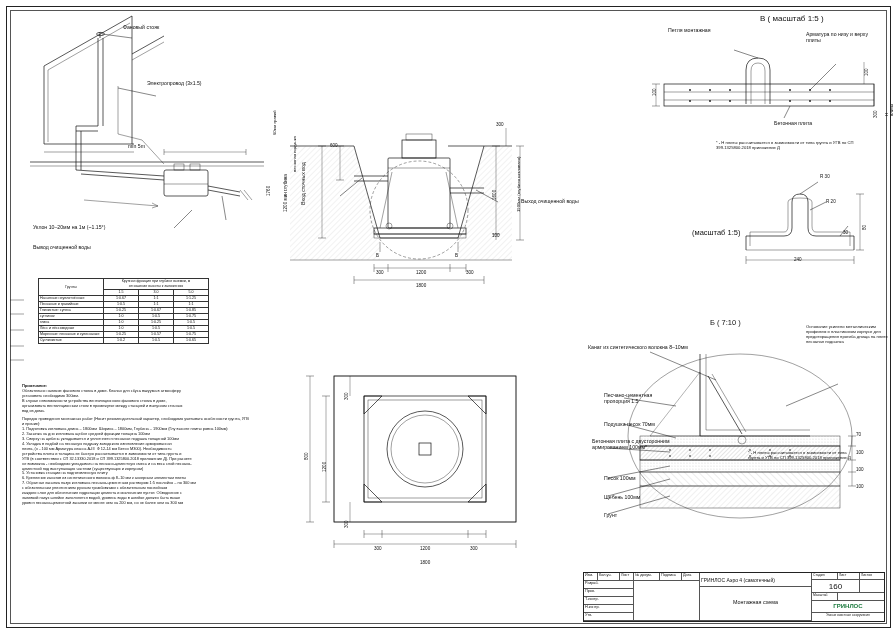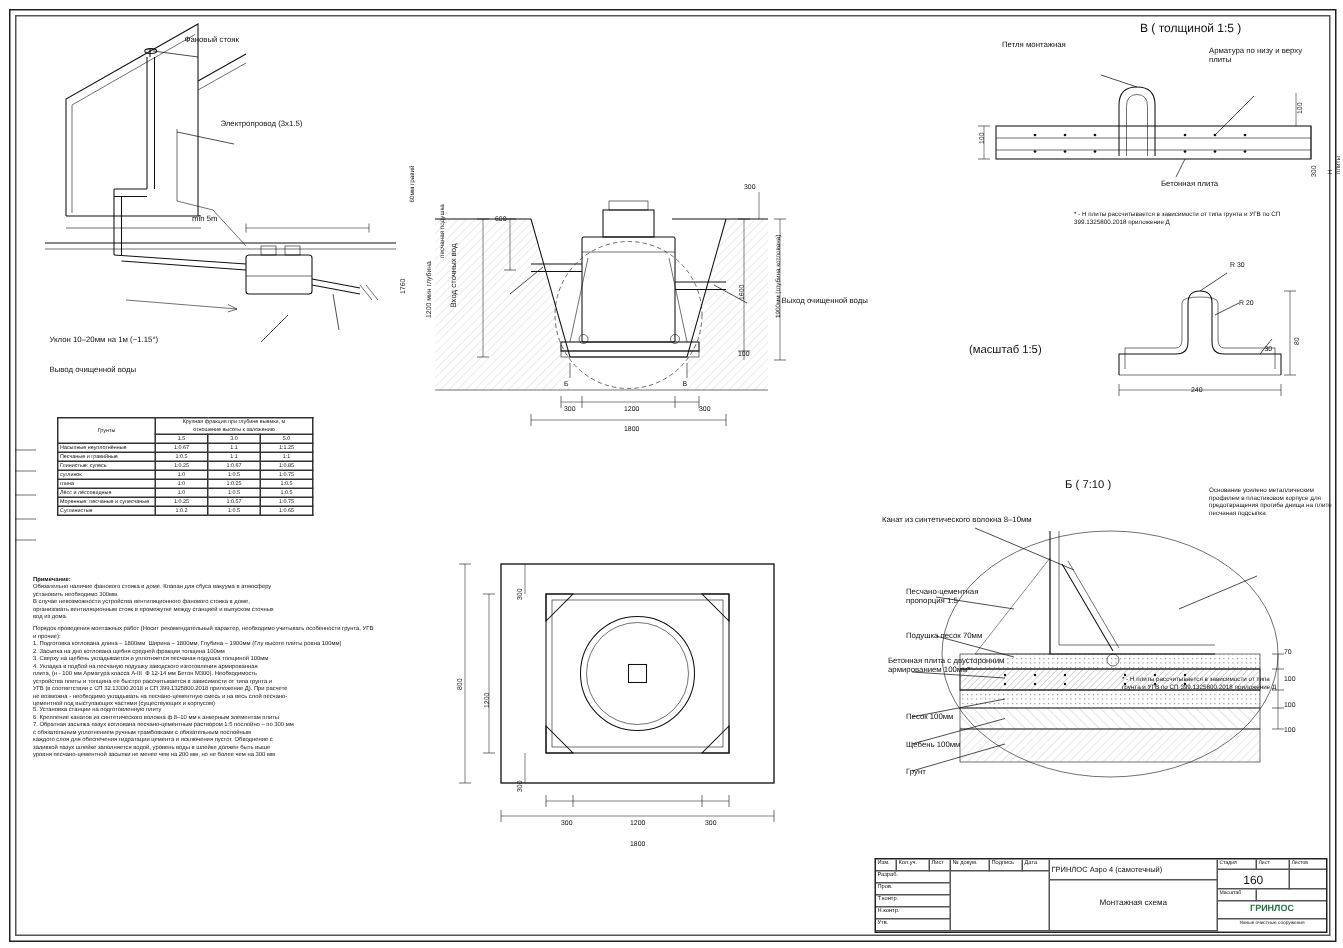--- a/index.html
+++ b/index.html
@@ -300,21 +300,21 @@
   </div>
   <div class="abs dim vert" style="left:304px;top:460px;transform:rotate(-90deg);">800</div>
   <div class="abs dim vert" style="left:322px;top:472px;transform:rotate(-90deg);">1200</div>
   <div class="abs dim vert" style="left:344px;top:400px;transform:rotate(-90deg);">300</div>
   <div class="abs dim vert" style="left:344px;top:528px;transform:rotate(-90deg);">300</div>
   <div class="abs dim" style="left:374px;top:546px;">300</div>
   <div class="abs dim" style="left:420px;top:546px;">1200</div>
   <div class="abs dim" style="left:470px;top:546px;">300</div>
   <div class="abs dim" style="left:420px;top:560px;">1800</div>
 
-  <div class="abs ttl" style="left:760px;top:14px;">В ( толщиной 1:5 )</div>
+  <div class="abs ttl" style="left:760px;top:14px;">В ( масштаб 1:5 )</div>
   <div class="abs" style="left:650px;top:40px;">
     <svg width="230" height="90" viewBox="0 0 230 90">
 
       <rect class="med" x="14" y="44" width="210" height="22" fill="url(#concHatch)"></rect>
       <path class="thin" d="M14 52 L224 52 M14 60 L224 60"></path>
 
       <g fill="#111">
         <circle cx="40" cy="50" r="0.9"></circle>
           <circle cx="60" cy="50" r="0.9"></circle>
           <circle cx="80" cy="50" r="0.9"></circle>
@@ -344,21 +344,21 @@
   </div>
   <div class="abs lbl" style="left:668px;top:27px;">Петля монтажная</div>
   <div class="abs lbl" style="left:806px;top:31px;width:72px;white-space:normal;line-height:6px;">Арматура по низу и верху плиты</div>
   <div class="abs lbl" style="left:774px;top:120px;">Бетонная плита</div>
   <div class="abs dim vert" style="left:652px;top:96px;transform:rotate(-90deg);">100</div>
   <div class="abs dim vert" style="left:864px;top:76px;transform:rotate(-90deg);">100</div>
   <div class="abs dim vert" style="left:873px;top:118px;transform:rotate(-90deg);">300</div>
   <div class="abs tiny vert" style="left:884px;top:116px;transform:rotate(-90deg);">H плиты</div>
   <div class="abs tiny" style="left:716px;top:140px;width:160px;">* - Н плиты рассчитывается в зависимости от типа грунта и УГВ по СП 399.1325800.2018 приложение Д</div>
 
-  <div class="abs ttl2" style="left:646px;top:228px;">(масштаб 1:5)</div>
+  <div class="abs ttl2" style="left:692px;top:228px;">(масштаб 1:5)</div>
   <div class="abs" style="left:740px;top:188px;">
     <svg width="130" height="80" viewBox="0 0 130 80">
       <path class="med" d="M6 62 L6 48 L44 48 Q52 48 52 40 L52 14 Q52 6 60 6 Q68 6 68 14 L68 40 Q68 48 76 48 L114 48 L114 62"></path>
       <path class="thin" d="M6 62 L114 62"></path>
       <path class="thin" d="M10 58 L10 44 L44 44 Q48 44 48 38 L48 14 Q48 10 60 10 Q72 10 72 14 L72 38 Q72 44 76 44 L110 44 L110 58"></path>
 
       <path class="dimline" d="M120 6 L120 62"></path>
       <path class="thin" d="M116 6 L124 6 M116 62 L124 62"></path>
       <path class="dimline" d="M6 72 L114 72"></path>
       <path class="thin" d="M6 68 L6 76 M114 68 L114 76"></path>

